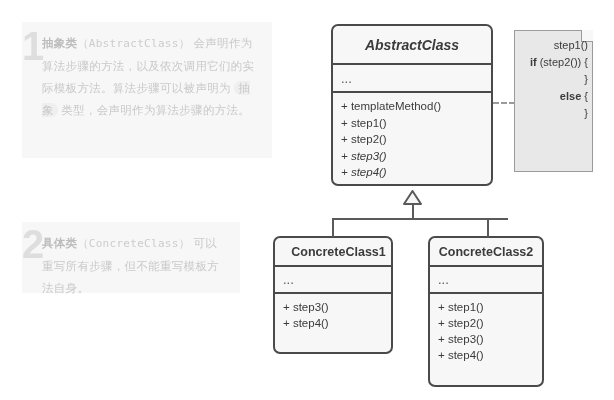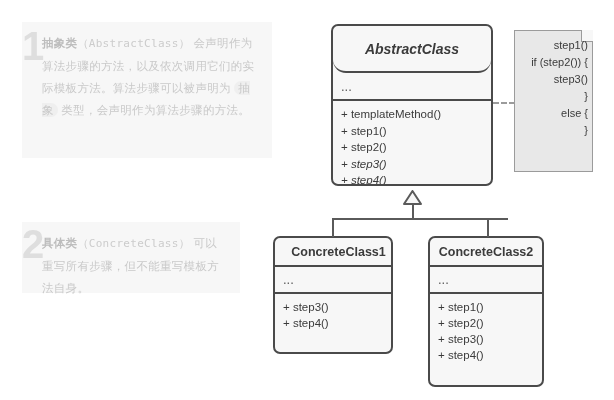--- a/index.html
+++ b/index.html
@@ -98,21 +98,21 @@
     color: #3b3b3b;
   }
   .op {
     white-space: nowrap;
     line-height: 16px;
   }
   .op.italic { font-style: italic; }
 
   
   #abstractClass { left: 331px; top: 24px; width: 162px; height: 162px; }
-  #abstractClass .uml-title { height: 47px; font-size: 14px; border-radius: 13px; }
+  #abstractClass .uml-title { height: 39px; font-size: 14px; }
   #abstractClass .uml-attrs { height: 28px; font-size: 13px; }
   #abstractClass .uml-ops { font-size: 11.5px; }
   #abstractClass .op { line-height: 16.5px; }
 
   
   #concrete1 { left: 273px; top: 236px; width: 120px; height: 118px; }
   #concrete1 .uml-title { height: 29px; font-size: 12.5px; padding-left: 11px; }
   #concrete1 .uml-attrs { height: 27px; font-size: 13px; }
   #concrete1 .uml-ops { font-size: 11.5px; }
 
@@ -152,21 +152,21 @@
   }
   #noteBox .note-body {
     position: relative;
     padding: 7px 5px 5px 7px;
     font-size: 11px;
     line-height: 17px;
     color: #3b3b3b;
     font-family: "Liberation Sans", sans-serif;
   }
   #noteBox .code-line { white-space: pre; }
-  #noteBox .kw { font-weight: normal; }
+  #noteBox .kw { font-weight: bold; }
 
   
   .conn {
     position: absolute;
     background: #5a5a5a;
   }
   .conn-v { width: 2px; }
   .conn-h { height: 2px; }
 
   #tri-inherit {
@@ -235,21 +235,20 @@
         <div class="op">+ step4()</div>
       </div>
   </div>
 
   <div id="noteBox">
     <div class="note-shape"></div>
     <div class="note-fold"></div>
     <div class="note-body" id="note-body">
         <div class="code-line">step1()</div>
         <div class="code-line"><span class="kw">if</span> (step2()) {</div>
-        <div class="code-line" style="padding-left: 14px;">step3()</div>
         <div class="code-line">}</div>
         <div class="code-line"><span class="kw">else</span> {</div>
         <div class="code-line">}</div>
       </div>
   </div>
 
   <div id="dashLine"></div>
 
   <svg id="tri-inherit" viewBox="0 0 19 15">
     <polygon points="9.5,1 18,14 1,14" fill="#f7f7f7" stroke="#5a5a5a" stroke-width="2" stroke-linejoin="round"></polygon>

